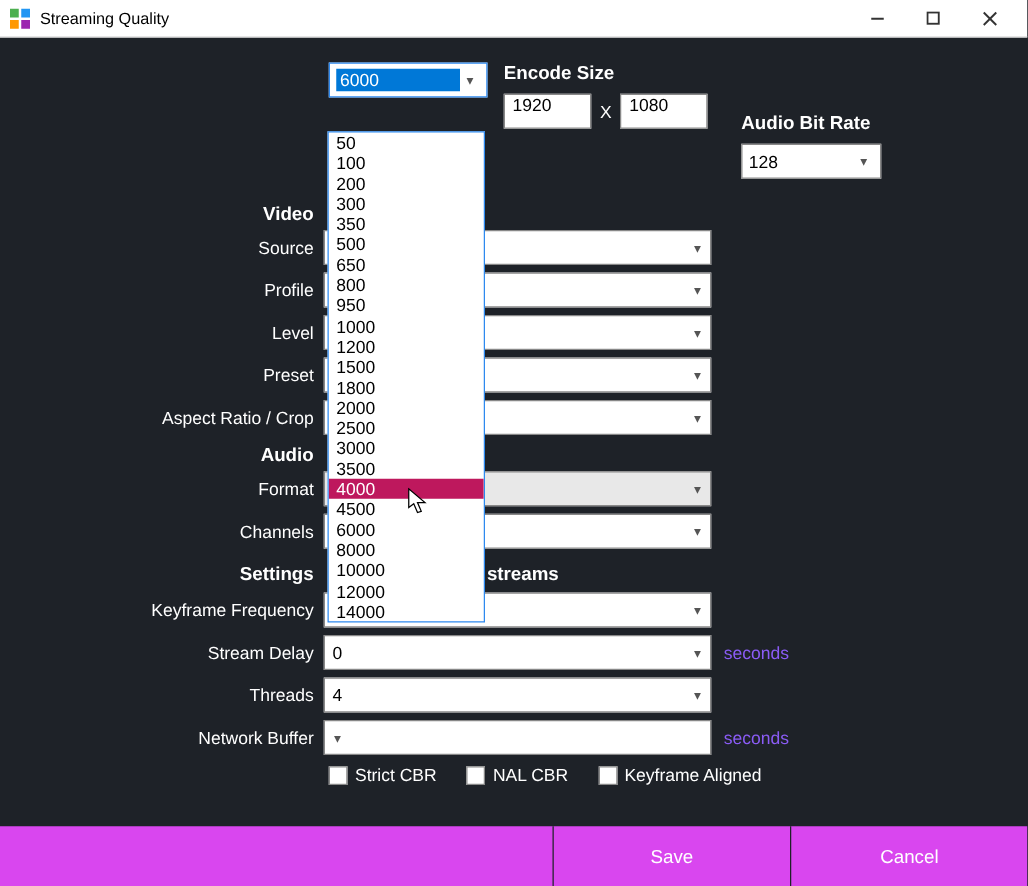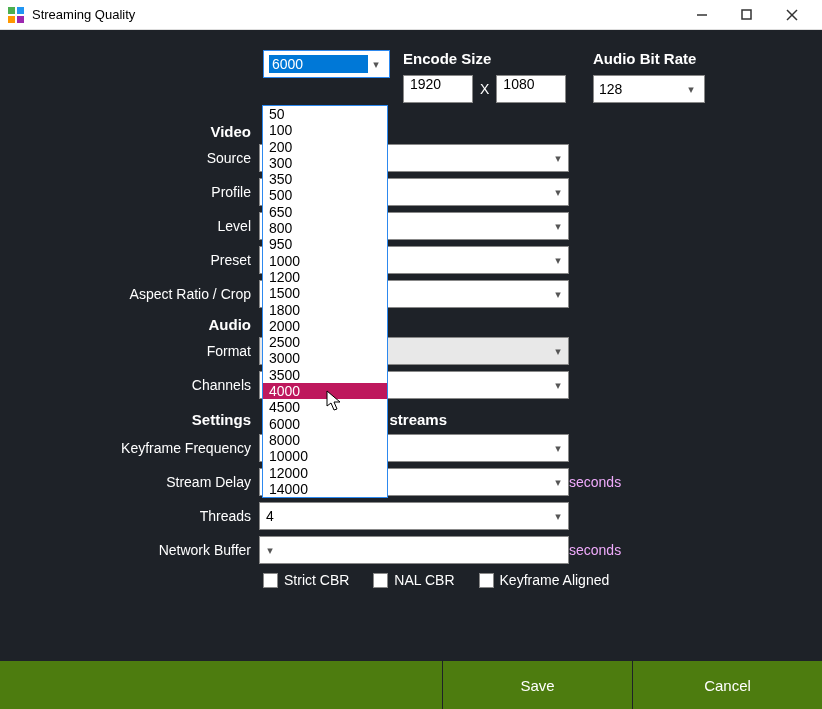--- a/index.html
+++ b/index.html
@@ -15,36 +15,36 @@
     .win-controls { display: flex; gap: 0; }
     .win-btn { width: 45px; height: 30px; display: flex; align-items: center; justify-content: center; font-size: 14px; color: #333; cursor: pointer; }
     .win-btn svg { stroke: #333; fill: none; stroke-width: 1.5; }
     
     .content { padding: 20px 40px; color: #fff; position: relative; }
     
     .top-row { display: flex; gap: 0; padding-left: 223px; margin-bottom: 20px; }
     .top-col { display: flex; flex-direction: column; gap: 8px; }
     .top-col.video-bitrate { width: 140px; }
     .top-col.encode-size { width: 190px; }
-    .top-col.audio-bitrate { width: 140px; }
+    .top-col.audio-bitrate { width: 140px; margin-top: 40px; }
     .top-header { font-weight: bold; font-size: 15px; color: #fff; white-space: nowrap; }
     
     .combo-box { background: #fff; border: 1px solid #888; height: 28px; display: flex; align-items: center; padding: 0 5px; position: relative; color: #000; font-size: 14px; }
     .combo-box.highlighted { border: 1px solid #2d89ef; }
     .combo-box .combo-text { flex: 1; }
     .combo-box .combo-arrow { width: 16px; text-align: center; font-size: 11px; color: #555; }
     .combo-box.highlighted .combo-text { background: #0078d7; color: #fff; padding: 1px 3px; display: inline-block; }
     
     .size-group { display: flex; align-items: center; gap: 5px; }
     .size-input { background: #fff; border: 1px solid #888; height: 28px; width: 70px; padding: 0 6px; font-size: 14px; color: #000; }
     .size-x { color: #fff; font-size: 14px; padding: 0 2px; }
     .form-row { display: flex; align-items: center; margin-bottom: 6px; }
     .row-label { width: 219px; text-align: right; padding-right: 8px; font-size: 14px; color: #fff; }
     .row-control { width: 310px; }
-    .row-suffix { font-size: 14px; color: #f0abfc; }
+    .row-suffix { padding-left: 10px; font-size: 14px; color: #8b5cf6; }
     
     .section-header { width: 219px; text-align: right; padding-right: 8px; font-weight: bold; font-size: 15px; color: #fff; margin: 8px 0 4px 0; }
     
     .select-box { background: #fff; border: 1px solid #888; height: 28px; display: flex; align-items: center; position: relative; }
     .select-box.disabled { background: #e8e8e8; }
     .select-text { flex: 1; padding: 0 6px; color: #000; font-size: 14px; }
     .select-arrow { width: 20px; text-align: center; font-size: 11px; color: #555; }
     
     .settings-header-row { display: flex; margin: 12px 0 6px 0; }
     .settings-label { width: 219px; text-align: right; padding-right: 8px; font-weight: bold; font-size: 15px; }
@@ -53,21 +53,21 @@
     .checkbox-row { display: flex; gap: 24px; padding-left: 223px; margin-top: 8px; }
     .checkbox-item { display: flex; align-items: center; gap: 6px; font-size: 14px; }
     .checkbox-box { width: 15px; height: 15px; background: #fff; border: 1px solid #888; }
     
     .dropdown-popup { position: absolute; top: 105px; left: 262px; width: 126px; background: #fff; border: 1px solid #2d89ef; z-index: 100; max-height: 400px; overflow: hidden; }
     .dropdown-item { padding: 0 6px; font-size: 14px; color: #000; line-height: 16.3px; cursor: pointer; }
     .dropdown-item.selected { background: #be185d; color: #fff; }
     
     .cursor { position: absolute; top: 390px; left: 326px; z-index: 200; pointer-events: none; }
     
-    .footer { position: absolute; bottom: 0; left: 0; right: 0; height: 48px; background: #4d7c0f; display: flex; justify-content: flex-end; align-items: flex-end; gap: 0; }
+    .footer { position: absolute; bottom: 0; left: 0; right: 0; height: 48px; background: #d946ef; display: flex; justify-content: flex-end; align-items: flex-end; gap: 0; }
     .footer-btn { width: 190px; height: 48px; display: flex; align-items: center; justify-content: center; color: #fff; font-size: 15px; cursor: pointer; border-left: 1px solid #1e2228; }
   </style>
 </head>
 <body>
 
 <div class="titlebar">
   <div class="app-icon">
       <div></div>
       <div></div>
       <div></div>

